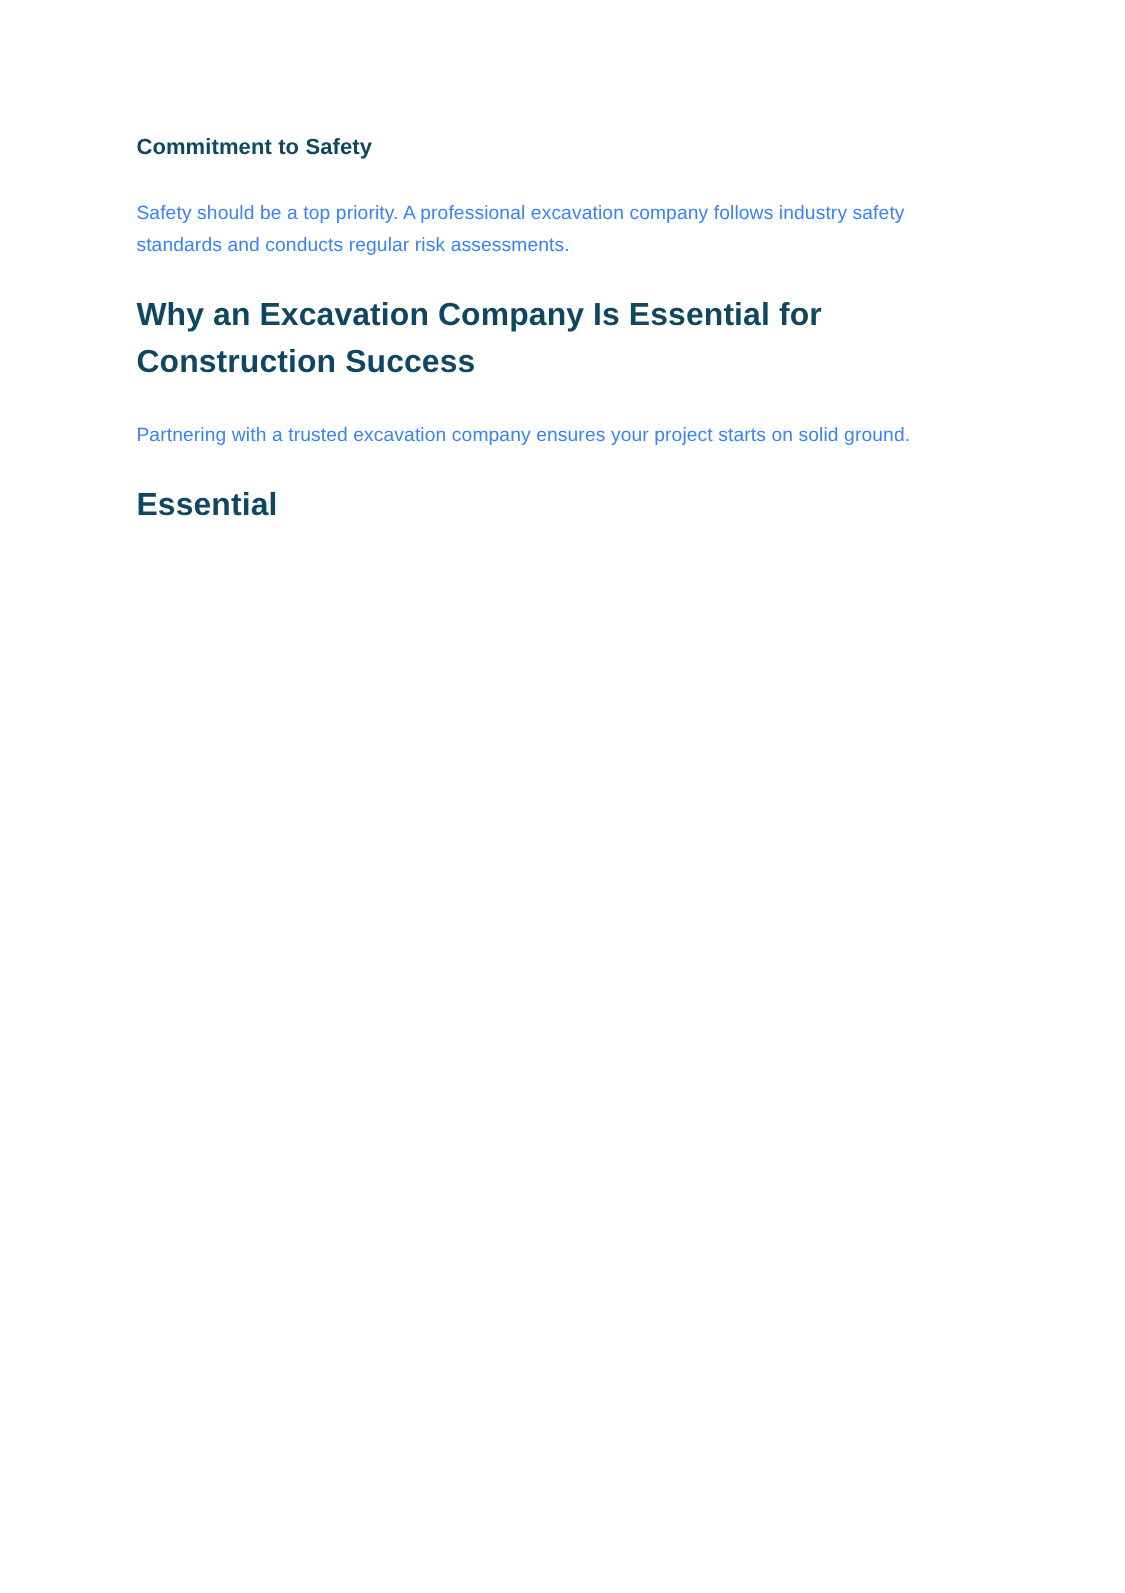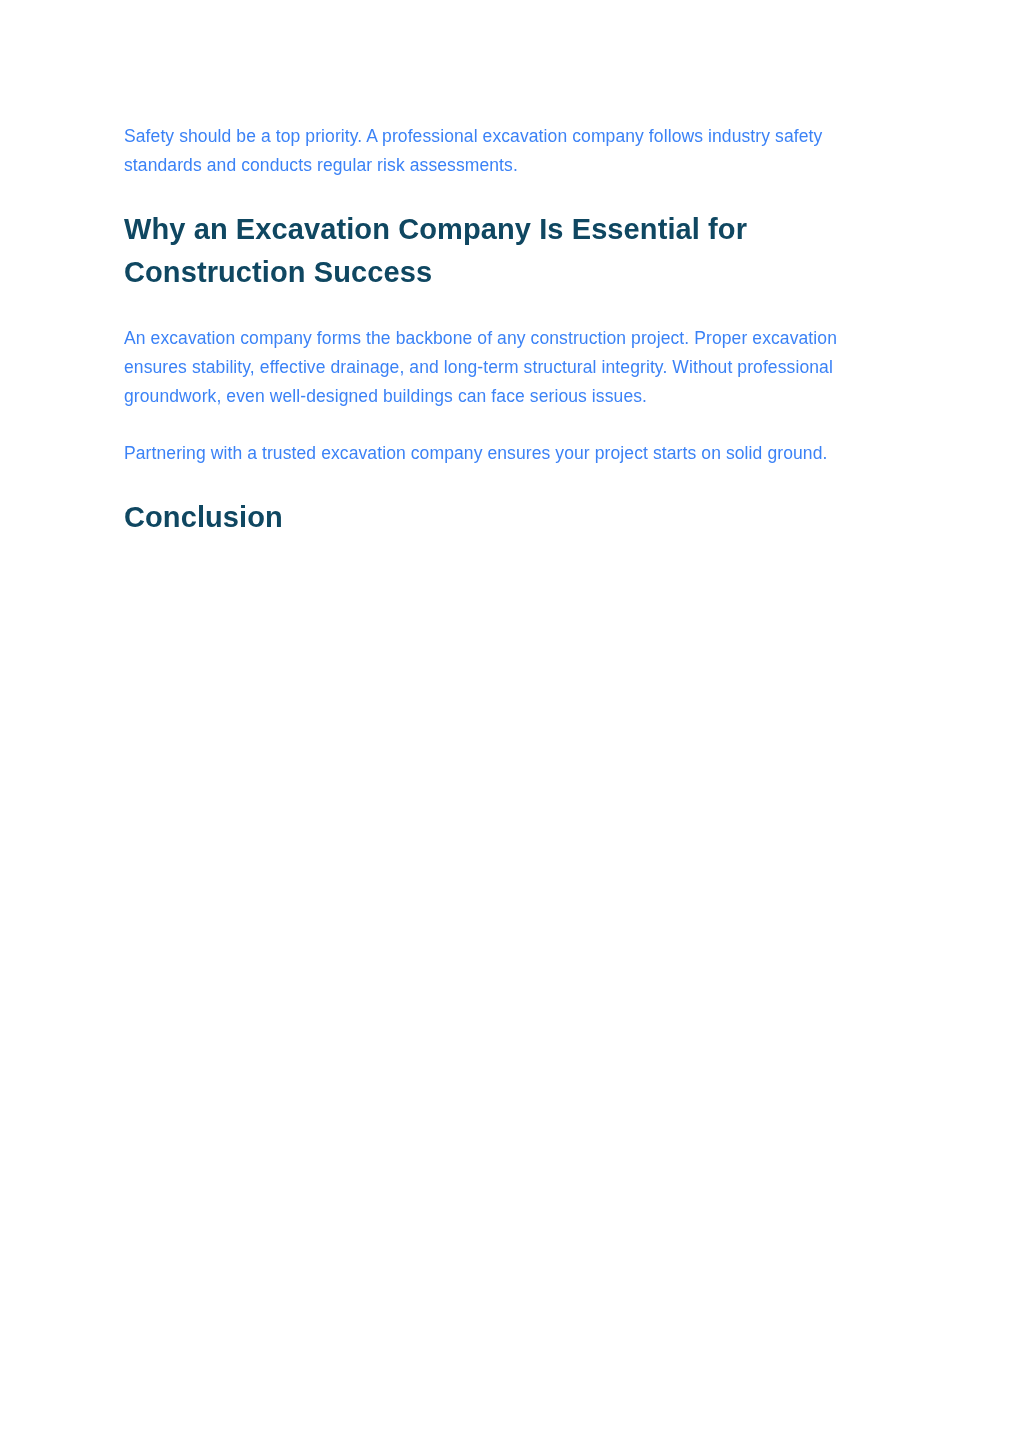--- a/index.html
+++ b/index.html
@@ -39,26 +39,26 @@
     max-width: 764px;
     letter-spacing: 0.1px;
   }
 </style>
 </head>
 <body>
 
 <div class="page">
   <div class="content">
 
+    <h3 class="h-sub">Commitment to Safety</h3>
 
     <p class="para">Safety should be a top priority. A professional excavation company follows industry safety standards and conducts regular risk assessments.</p>
 
     <h1 class="h-major">Why an Excavation Company Is Essential for Construction Success</h1>
 
-    <p class="para">An excavation company forms the backbone of any construction project. Proper excavation ensures stability, effective drainage, and long-term structural integrity. Without professional groundwork, even well-designed buildings can face serious issues.</p>
 
     <p class="para">Partnering with a trusted excavation company ensures your project starts on solid ground.</p>
 
-    <h1 class="h-major">Conclusion</h1>
+    <h1 class="h-major">Essential</h1>
 
 
   </div>
 </div>
 
 </body></html>

